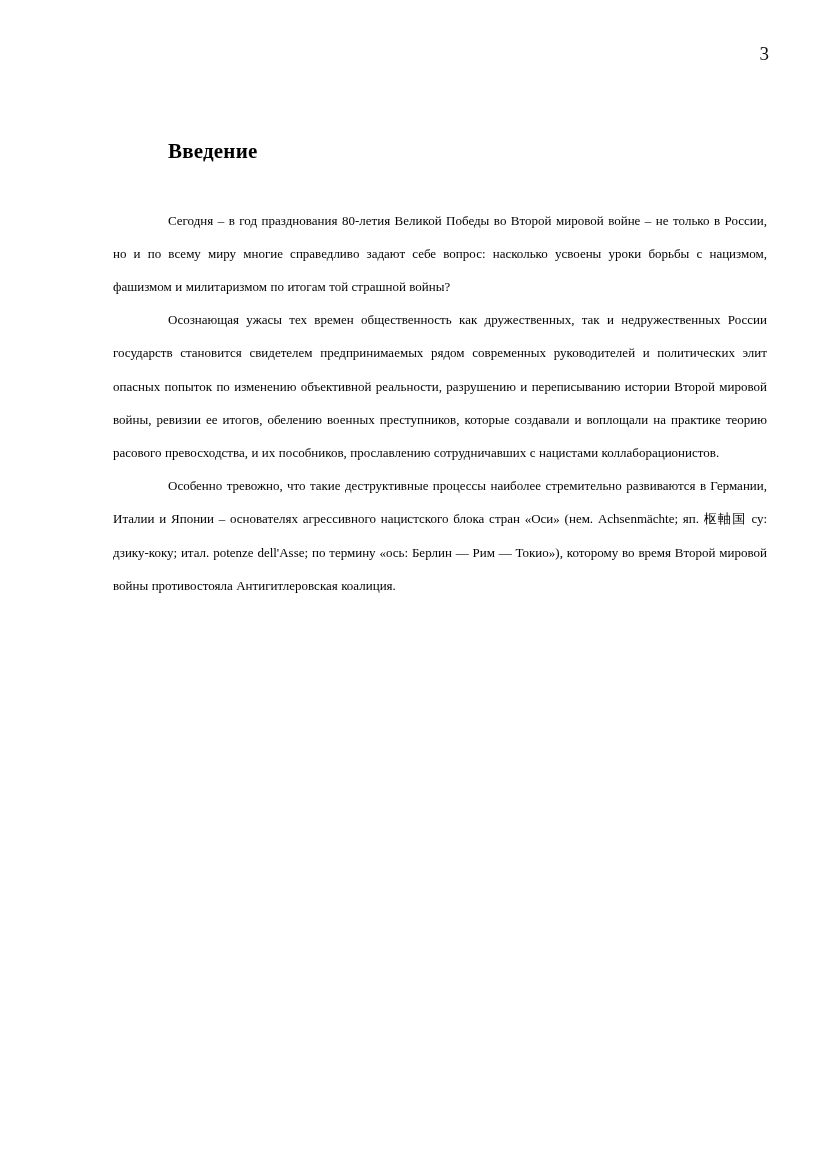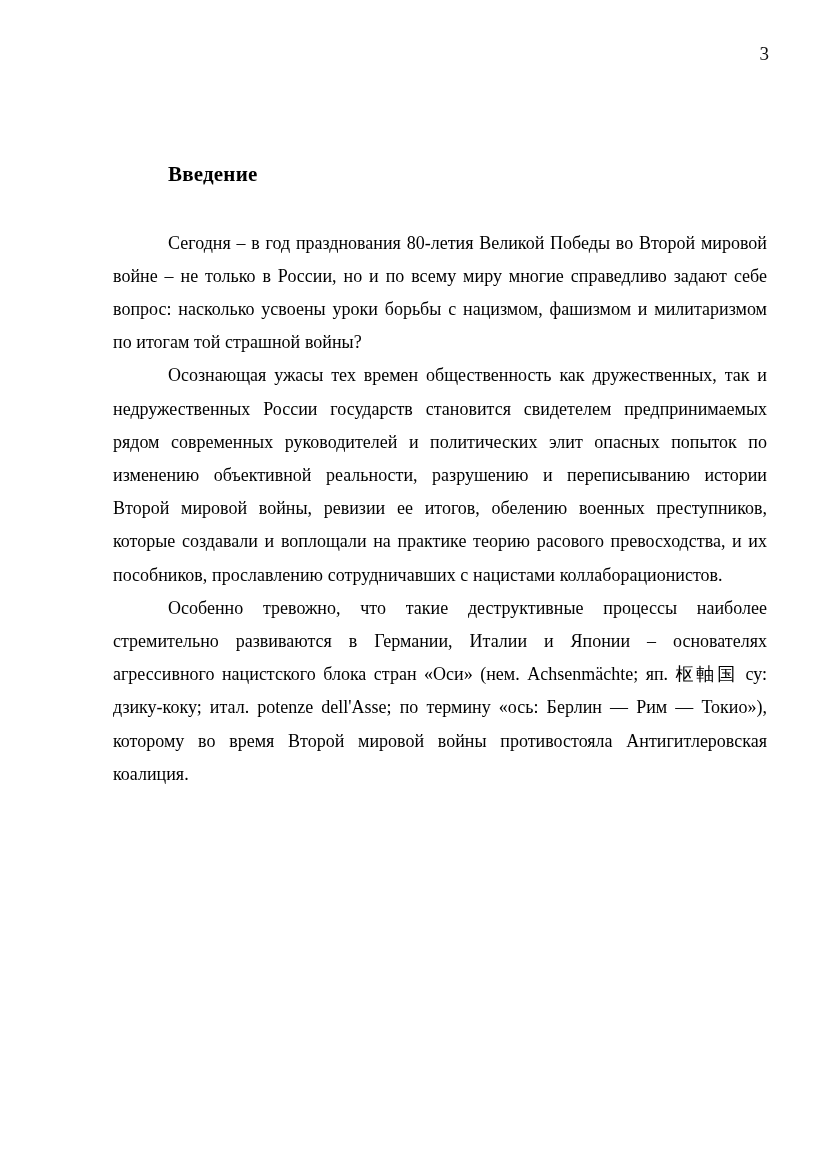--- a/index.html
+++ b/index.html
@@ -24,38 +24,38 @@
     top: 44px;
     right: 58px;
     font-size: 19px;
     line-height: 1;
     font-family: "Liberation Serif", "DejaVu Serif", serif;
     color: #111111;
   }
   .content {
     position: absolute;
     left: 113px;
-    top: 159px;
+    top: 136px;
     width: 654px;
   }
   .doc-heading {
     font-size: 21px;
     font-weight: bold;
     line-height: 1.5;
     margin: 0;
     padding: 0;
     text-indent: 55px;
     text-align: left;
     letter-spacing: 0.2px;
   }
   .para-block {
     margin-top: 36px;
   }
   p.body-para {
-    font-size: 18px;
+    font-size: 13px;
     line-height: 33.2px;
     margin: 0;
     padding: 0;
     text-align: justify;
     text-indent: 55px;
     text-justify: inter-word;
     word-spacing: 0.2px;
     hyphens: none;
   }
 </style>

